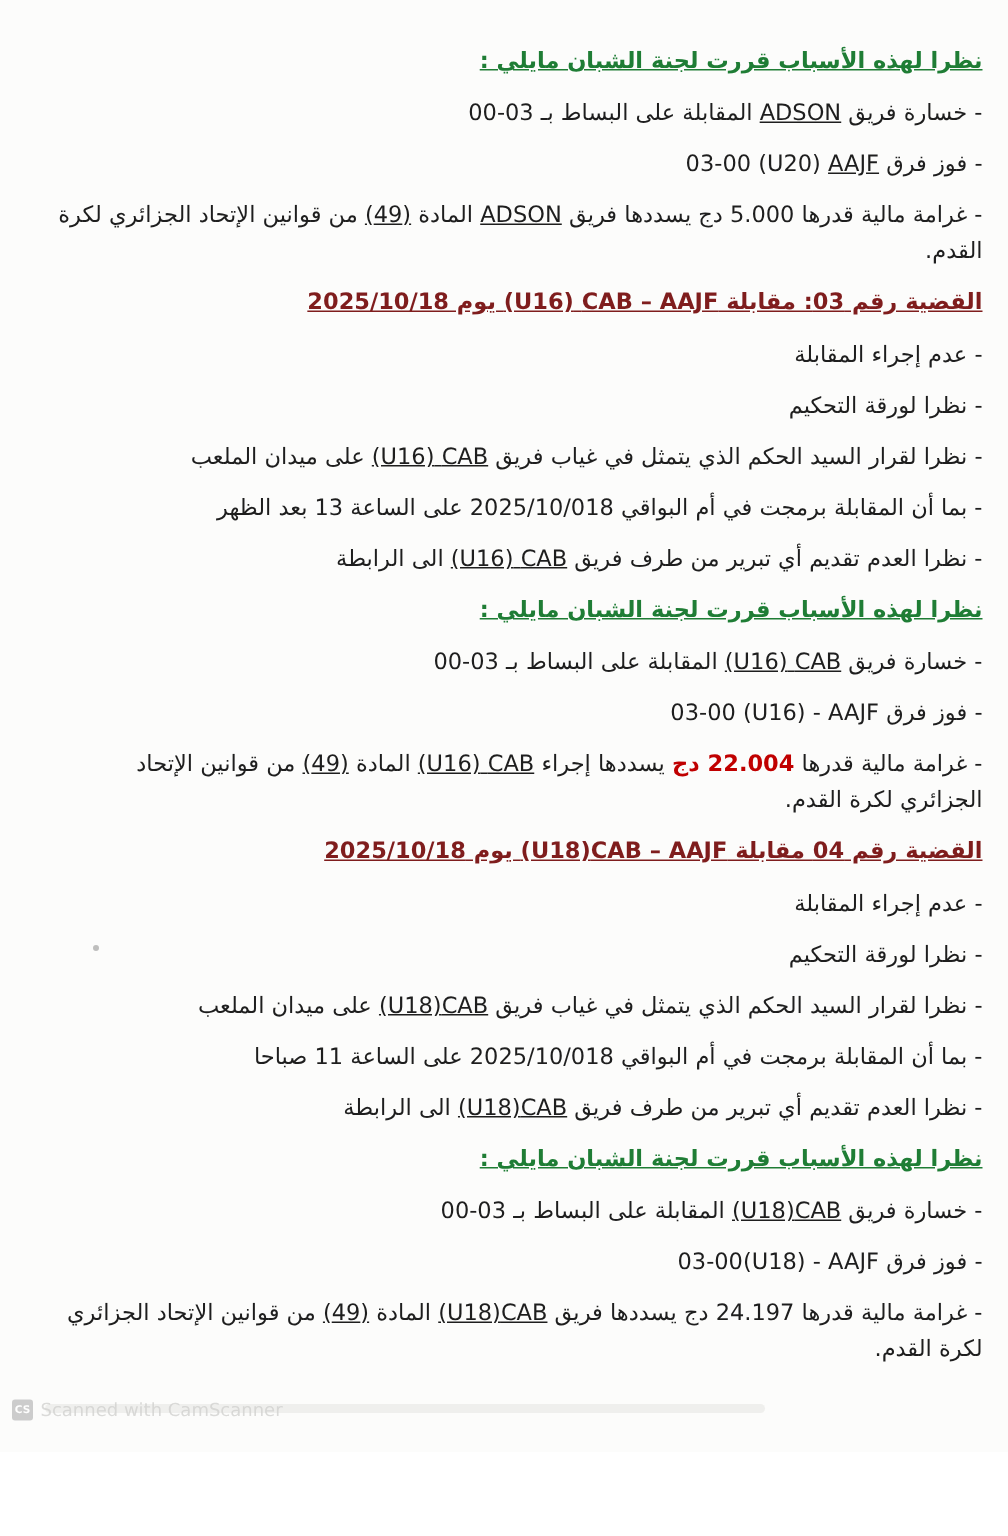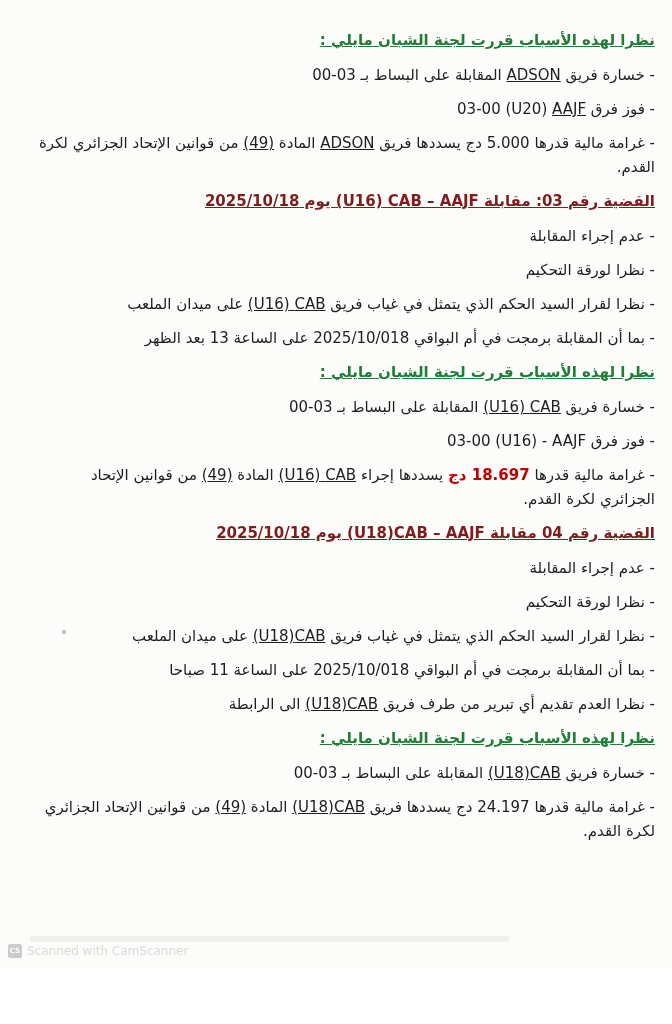--- a/index.html
+++ b/index.html
@@ -24,21 +24,21 @@
   span[dir="ltr"]{unicode-bidi:isolate;}
   .stray-dot{
     position:absolute;left:62px;top:630px;width:4px;height:4px;
     border-radius:50%;background:#8a8a8a;opacity:.55;
   }
   .smudge{
     position:absolute;left:30px;bottom:26px;width:480px;height:6px;
     background:#e9e9e7;opacity:.7;border-radius:3px;
   }
   .watermark{
-    position:absolute;left:8px;bottom:7px;
+    position:absolute;left:8px;bottom:18px;
     display:flex;align-items:center;gap:5px;
     direction:ltr;opacity:.75;
   }
   .wm-icon{
     display:inline-flex;align-items:center;justify-content:center;
     width:14px;height:14px;border-radius:2px;
     background:#bdbdbd;color:#ffffff;
     font-size:7px;font-weight:bold;font-family:"DejaVu Sans",sans-serif;
   }
   .wm-text{
@@ -53,35 +53,37 @@
   <p class="hdr greenh"><span class="seg">نظرا لهذه الأسباب قررت لجنة الشبان مايلي :</span></p>
   <p class="line"><span class="seg">- خسارة فريق </span><span class="seg u" dir="ltr">ADSON</span><span class="seg"> المقابلة على البساط بـ 03-00</span></p>
   <p class="line"><span class="seg">- فوز فرق </span><span class="seg u" dir="ltr">AAJF</span><span class="seg"> </span><span class="seg" dir="ltr">(U20)</span><span class="seg"> 00-03</span></p>
   <p class="line"><span class="seg">- غرامة مالية قدرها 5.000 دج يسددها فريق </span><span class="seg u" dir="ltr">ADSON</span><span class="seg"> المادة </span><span class="seg u">(49)</span><span class="seg"> من قوانين الإتحاد الجزائري لكرة القدم.</span></p>
 
   <p class="hdr redh"><span class="seg">القضية رقم 03: مقابلة </span><span class="seg" dir="ltr">CAB – AAJF</span><span class="seg"> </span><span class="seg" dir="ltr">(U16)</span><span class="seg"> يوم 2025/10/18</span></p>
   <p class="line"><span class="seg">- عدم إجراء المقابلة</span></p>
   <p class="line"><span class="seg">- نظرا لورقة التحكيم</span></p>
   <p class="line"><span class="seg">- نظرا لقرار السيد الحكم الذي يتمثل في غياب فريق </span><span class="seg u" dir="ltr">CAB</span><span class="seg u"> </span><span class="seg u" dir="ltr">(U16)</span><span class="seg"> على ميدان الملعب</span></p>
   <p class="line"><span class="seg">- بما أن المقابلة برمجت في أم البواقي 2025/10/018 على الساعة 13 بعد الظهر</span></p>
+  <p class="line"><span class="seg">- نظرا العدم تقديم أي تبرير من طرف فريق </span><span class="seg u" dir="ltr">CAB</span><span class="seg u"> </span><span class="seg u" dir="ltr">(U16)</span><span class="seg"> الى الرابطة</span></p>
 
   <p class="hdr greenh"><span class="seg">نظرا لهذه الأسباب قررت لجنة الشبان مايلي :</span></p>
   <p class="line"><span class="seg">- خسارة فريق </span><span class="seg u" dir="ltr">CAB</span><span class="seg u"> </span><span class="seg u" dir="ltr">(U16)</span><span class="seg"> المقابلة على البساط بـ 03-00</span></p>
   <p class="line"><span class="seg">- فوز فرق </span><span class="seg" dir="ltr">AAJF</span><span class="seg"> - </span><span class="seg" dir="ltr">(U16)</span><span class="seg"> 00-03</span></p>
-  <p class="line"><span class="seg">- غرامة مالية قدرها </span><span class="seg red">18.697 دج</span><span class="seg"> يسددها إجراء </span><span class="seg u" dir="ltr">CAB</span><span class="seg u"> </span><span class="seg u" dir="ltr">(U16)</span><span class="seg"> المادة </span><span class="seg u">(49)</span><span class="seg"> من قوانين الإتحاد الجزائري لكرة القدم.</span></p>
+  <p class="line"><span class="seg">- غرامة مالية قدرها </span><span class="seg red">22.004 دج</span><span class="seg"> يسددها إجراء </span><span class="seg u" dir="ltr">CAB</span><span class="seg u"> </span><span class="seg u" dir="ltr">(U16)</span><span class="seg"> المادة </span><span class="seg u">(49)</span><span class="seg"> من قوانين الإتحاد الجزائري لكرة القدم.</span></p>
 
   <p class="hdr redh"><span class="seg">القضية رقم 04 مقابلة </span><span class="seg" dir="ltr">CAB – AAJF</span><span class="seg" dir="ltr">(U18)</span><span class="seg"> يوم 2025/10/18</span></p>
   <p class="line"><span class="seg">- عدم إجراء المقابلة</span></p>
   <p class="line"><span class="seg">- نظرا لورقة التحكيم</span></p>
   <p class="line"><span class="seg">- نظرا لقرار السيد الحكم الذي يتمثل في غياب فريق </span><span class="seg u" dir="ltr">CAB</span><span class="seg u" dir="ltr">(U18)</span><span class="seg"> على ميدان الملعب</span></p>
   <p class="line"><span class="seg">- بما أن المقابلة برمجت في أم البواقي 2025/10/018 على الساعة 11 صباحا</span></p>
   <p class="line"><span class="seg">- نظرا العدم تقديم أي تبرير من طرف فريق </span><span class="seg u" dir="ltr">CAB</span><span class="seg u" dir="ltr">(U18)</span><span class="seg"> الى الرابطة</span></p>
 
   <p class="hdr greenh"><span class="seg">نظرا لهذه الأسباب قررت لجنة الشبان مايلي :</span></p>
   <p class="line"><span class="seg">- خسارة فريق </span><span class="seg u" dir="ltr">CAB</span><span class="seg u" dir="ltr">(U18)</span><span class="seg"> المقابلة على البساط بـ 03-00</span></p>
+  <p class="line"><span class="seg">- فوز فرق </span><span class="seg" dir="ltr">AAJF</span><span class="seg"> - </span><span class="seg" dir="ltr">(U18)</span><span class="seg">00-03</span></p>
   <p class="line"><span class="seg">- غرامة مالية قدرها 24.197 دج يسددها فريق </span><span class="seg u" dir="ltr">CAB</span><span class="seg u" dir="ltr">(U18)</span><span class="seg"> المادة </span><span class="seg u">(49)</span><span class="seg"> من قوانين الإتحاد الجزائري لكرة القدم.</span></p>
 
   <div class="stray-dot"></div>
   <div class="smudge"></div>
 
   <div class="watermark">
     <span class="wm-icon">CS</span>
     <span class="wm-text">Scanned with CamScanner</span>
   </div>
 

